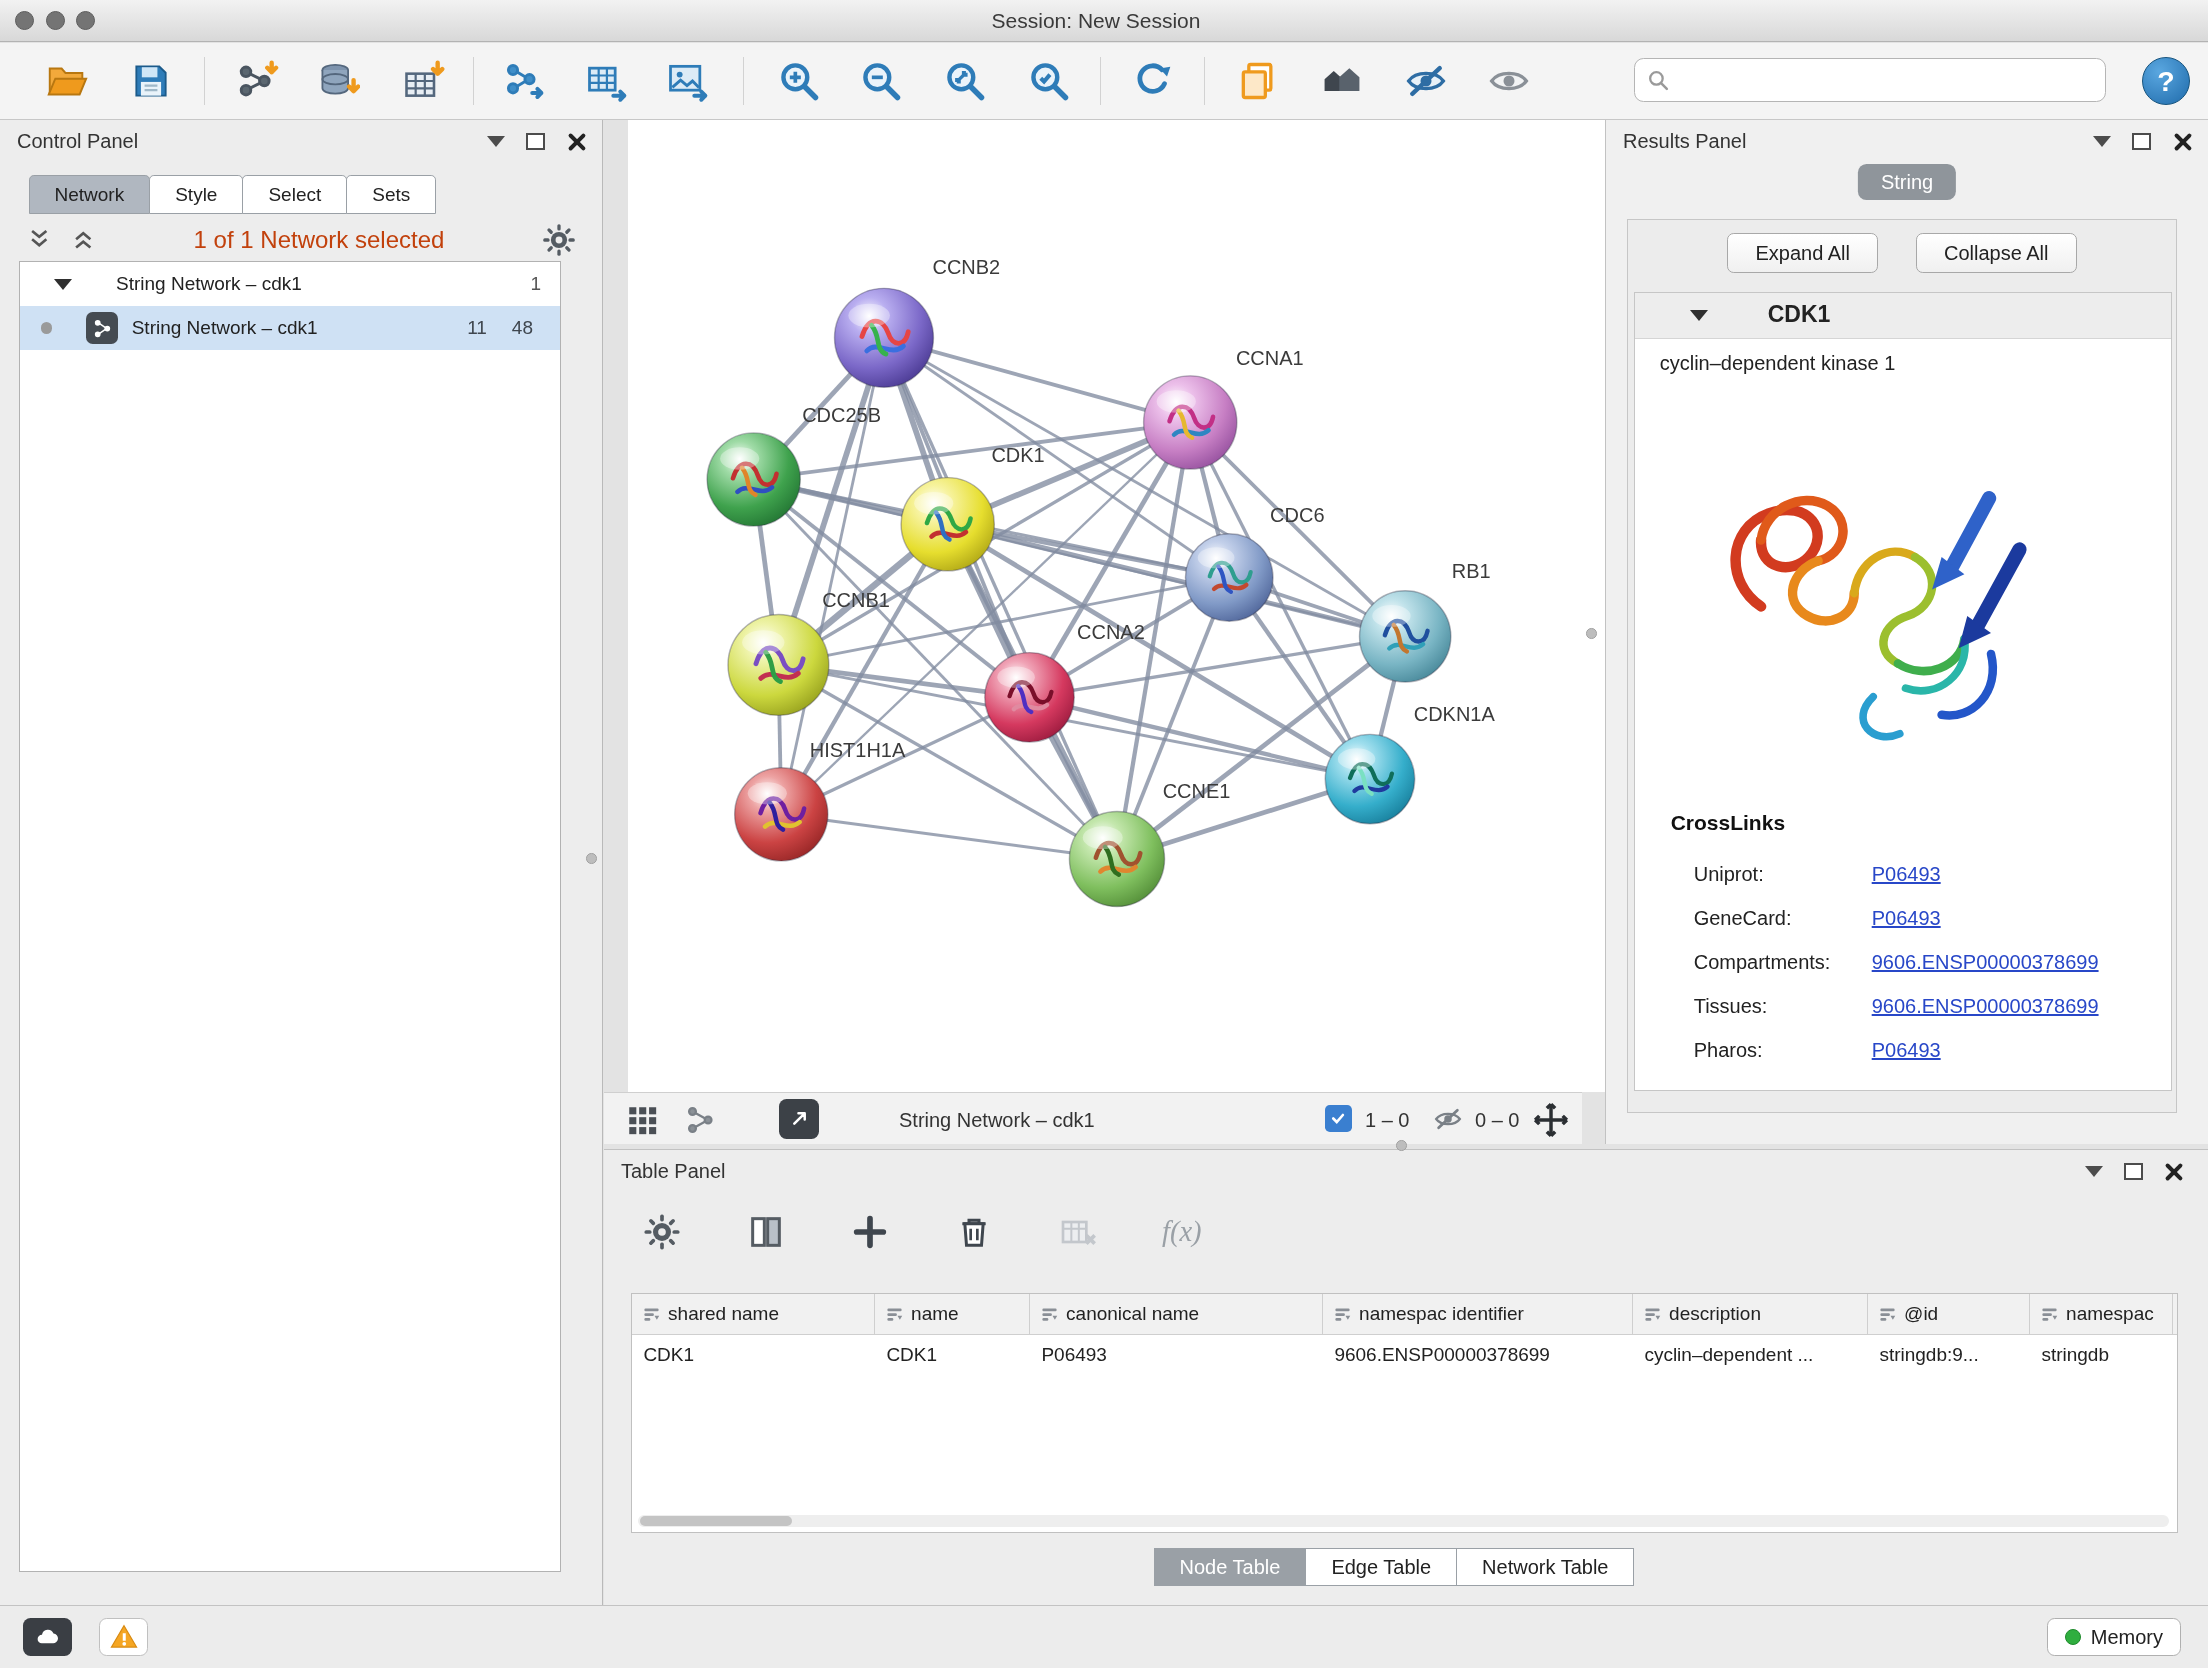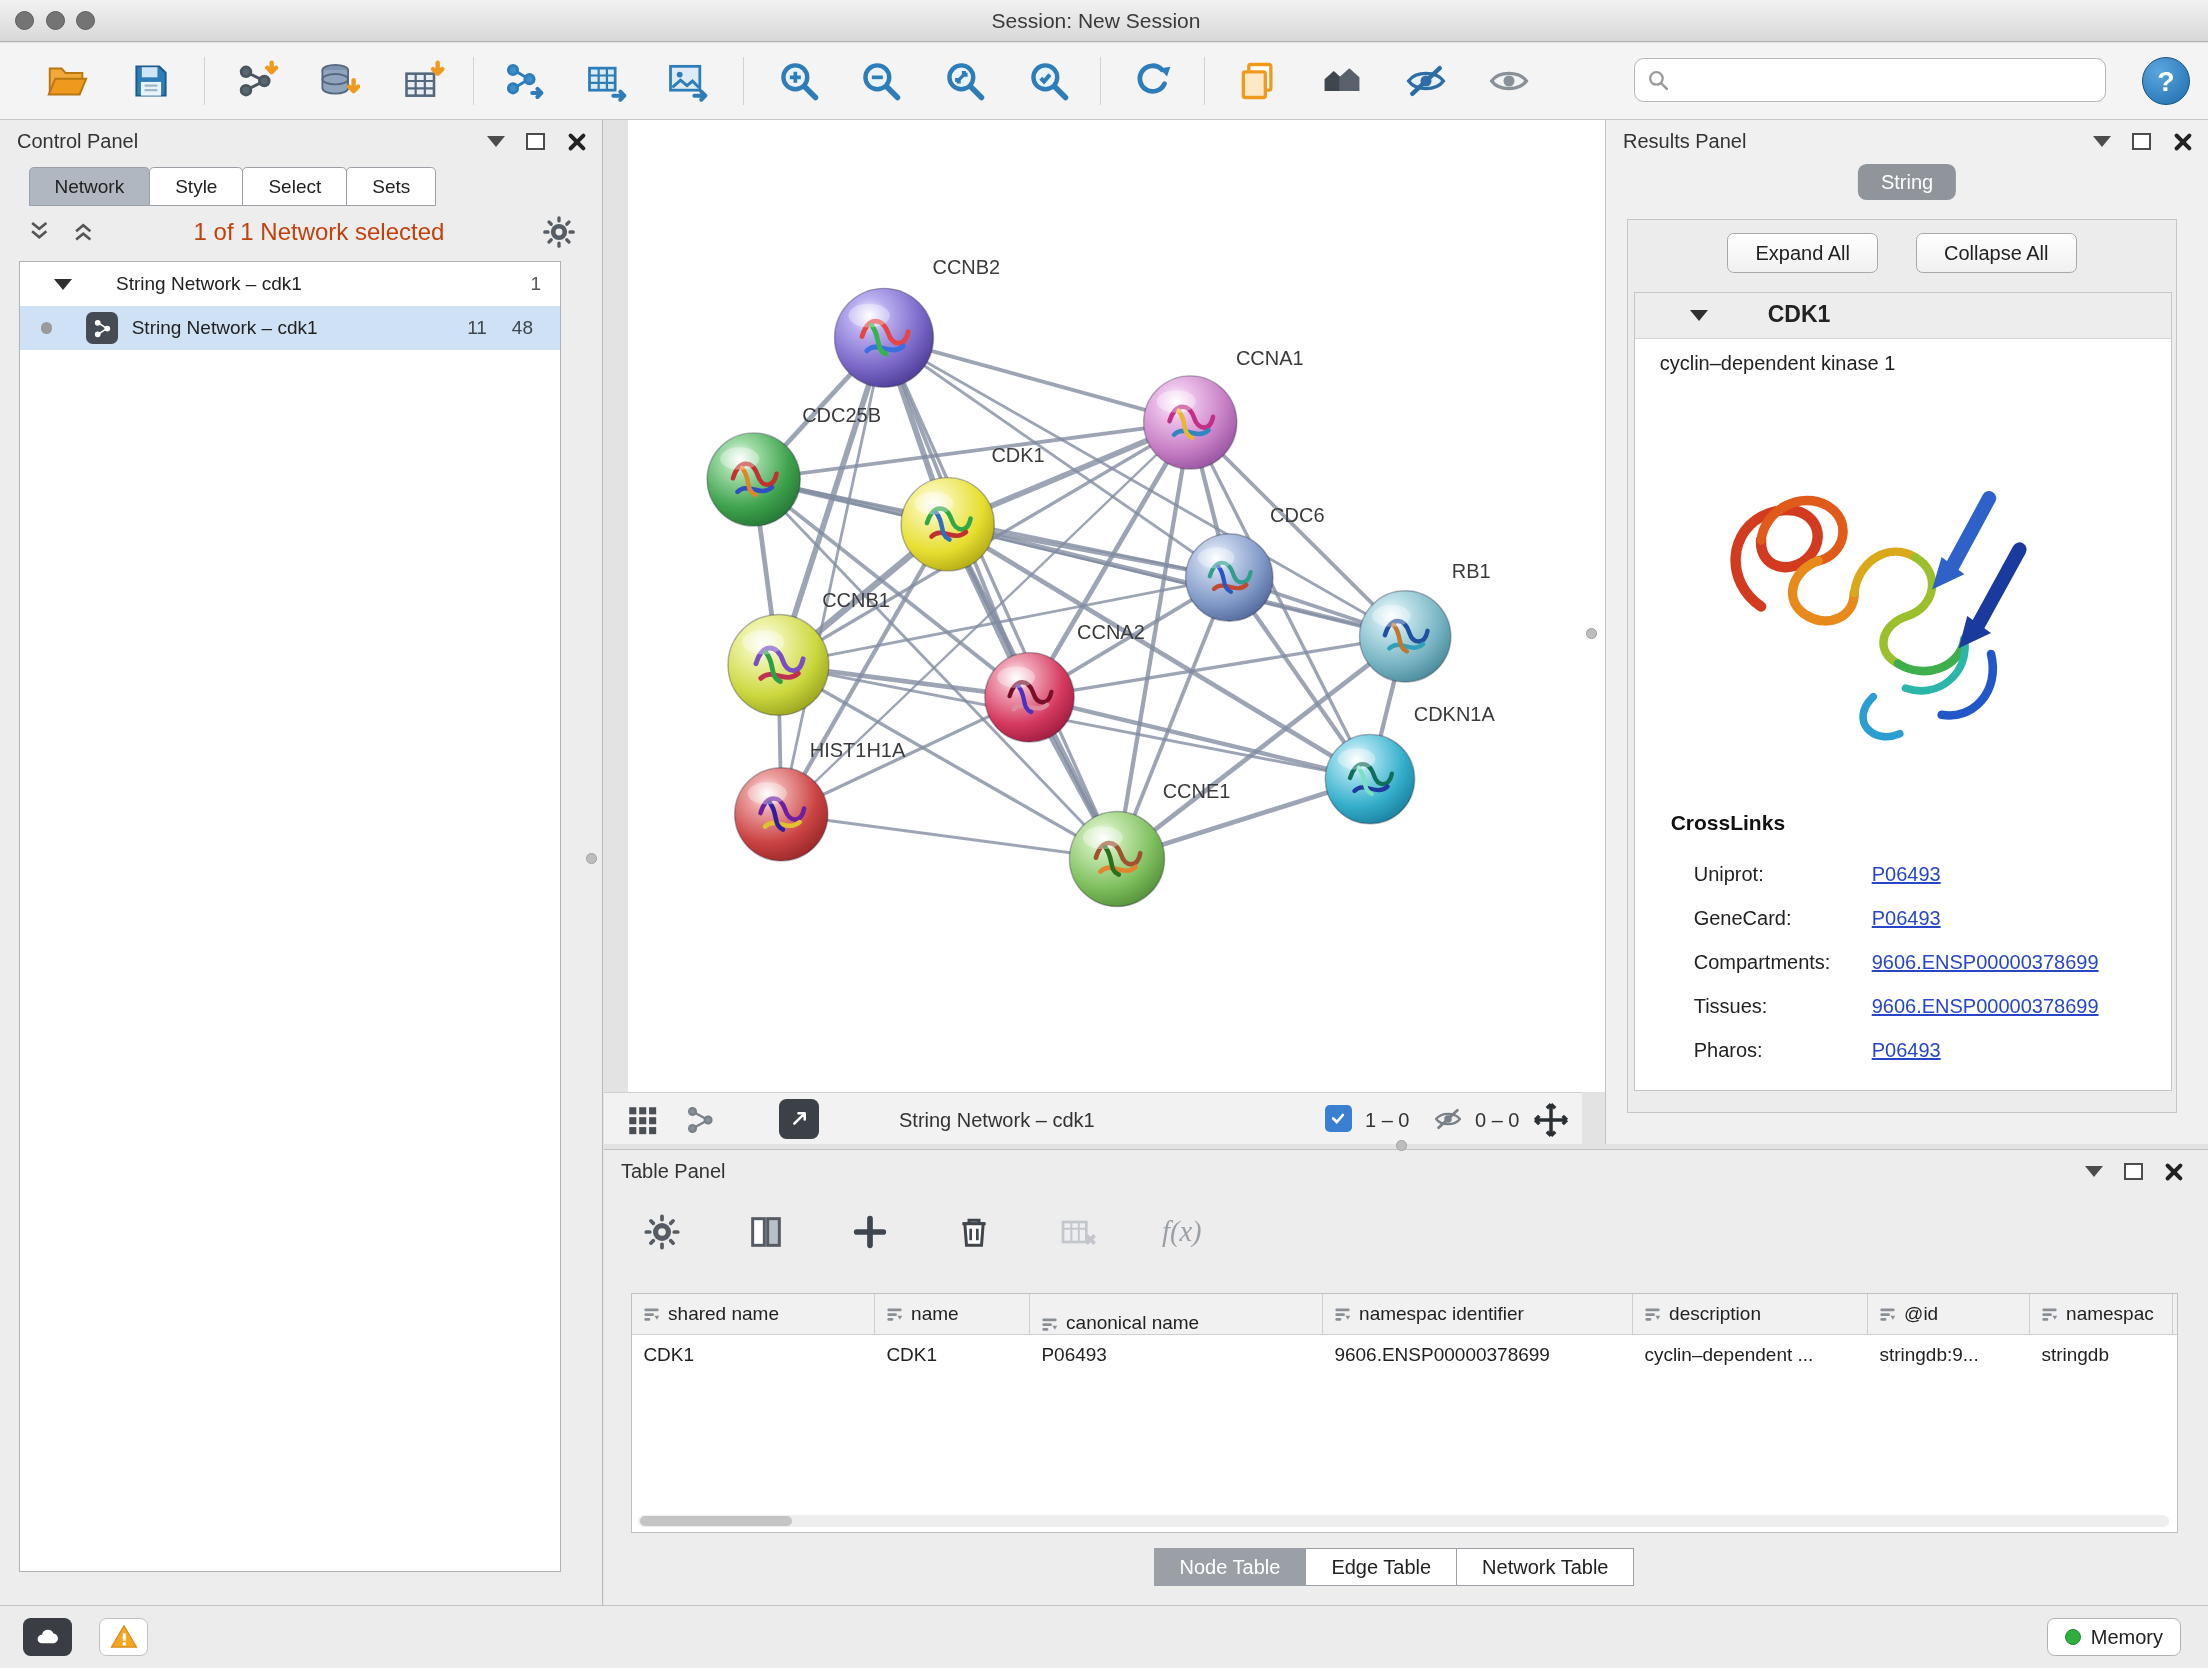--- a/index.html
+++ b/index.html
@@ -33,21 +33,21 @@
   .win-ctrls{margin-left:auto;display:flex;gap:21px;align-items:center}
   .wc-collapse{width:0;height:0;border-left:9.5px solid transparent;border-right:9.5px solid transparent;border-top:11.4px solid #4c4c4c}
   .wc-float{width:19px;height:17px;border:2.9px solid #4c4c4c;background:#fff}
   .wc-close{position:relative;width:19px;height:19px}
   .wc-close::before,.wc-close::after{content:"";position:absolute;left:8.6px;top:-1px;width:3.8px;height:22px;background:#222;border-radius:1.9px}
   .wc-close::before{transform:rotate(45deg)}
   .wc-close::after{transform:rotate(-45deg)}
 
   
   #control-panel{position:absolute;left:0;top:120px;width:603px;height:1486px;background:#ededed;border-right:1px solid #b9b9b9}
-  #cp-tabs{display:flex;margin-left:28.5px;margin-top:5px}
+  #cp-tabs{display:flex;margin-left:28.5px;margin-top:13px}
   .cp-tab{border:1px solid #9aa0a6;padding:7.6px 25px;font-size:19px;background:#ffffff;margin-right:-1px;border-radius:4.8px 4.8px 0 0}
   .cp-tab.sel{background:#b0b7c0}
   .cp-selrow{display:flex;align-items:center;height:51px;padding:0 25px;gap:15px}
   .cp-selrow .summary{flex:1;text-align:center;font-size:24px;color:#c2410c}
   #tree-box{position:absolute;left:19px;top:141px;width:542px;height:1311px;background:#fff;border:1px solid #b2b2b2}
   .trow{display:flex;align-items:center;height:44px;font-size:19px}
   .caret-down{width:0;height:0;border-left:9.5px solid transparent;border-right:9.5px solid transparent;border-top:11.4px solid #2f2f2f}
   #tree-row-child{background:#cfe1f4}
   .bullet{width:11.4px;height:11.4px;border-radius:50%;background:#9a9a9a}
   .string-chip{width:32px;height:32px;border-radius:6.7px;background:#454b52;display:flex;align-items:center;justify-content:center}
@@ -730,21 +730,21 @@
           </div>
           <div class="th" style="width: 155px;">
             <svg class="th-ic" viewBox="0 0 16 16">
               <rect x="2" y="3" width="12" height="2.2" rx="1" fill="#8a8f96"></rect>
               <rect x="2" y="7" width="8" height="2.2" rx="1" fill="#8a8f96"></rect>
               <rect x="2" y="11" width="5" height="2.2" rx="1" fill="#8a8f96"></rect>
               <path d="M10.5 9 h4 l-2 3.4 z" fill="#8a8f96"></path>
             </svg>
             <span>name</span>
           </div>
-          <div class="th" style="width: 293px; align-items: flex-end;">
+          <div class="th" style="width: 293px;">
             <svg class="th-ic" viewBox="0 0 16 16">
               <rect x="2" y="3" width="12" height="2.2" rx="1" fill="#8a8f96"></rect>
               <rect x="2" y="7" width="8" height="2.2" rx="1" fill="#8a8f96"></rect>
               <rect x="2" y="11" width="5" height="2.2" rx="1" fill="#8a8f96"></rect>
               <path d="M10.5 9 h4 l-2 3.4 z" fill="#8a8f96"></path>
             </svg>
             <span>canonical name</span>
           </div>
           <div class="th" style="width: 310px;">
             <svg class="th-ic" viewBox="0 0 16 16">

